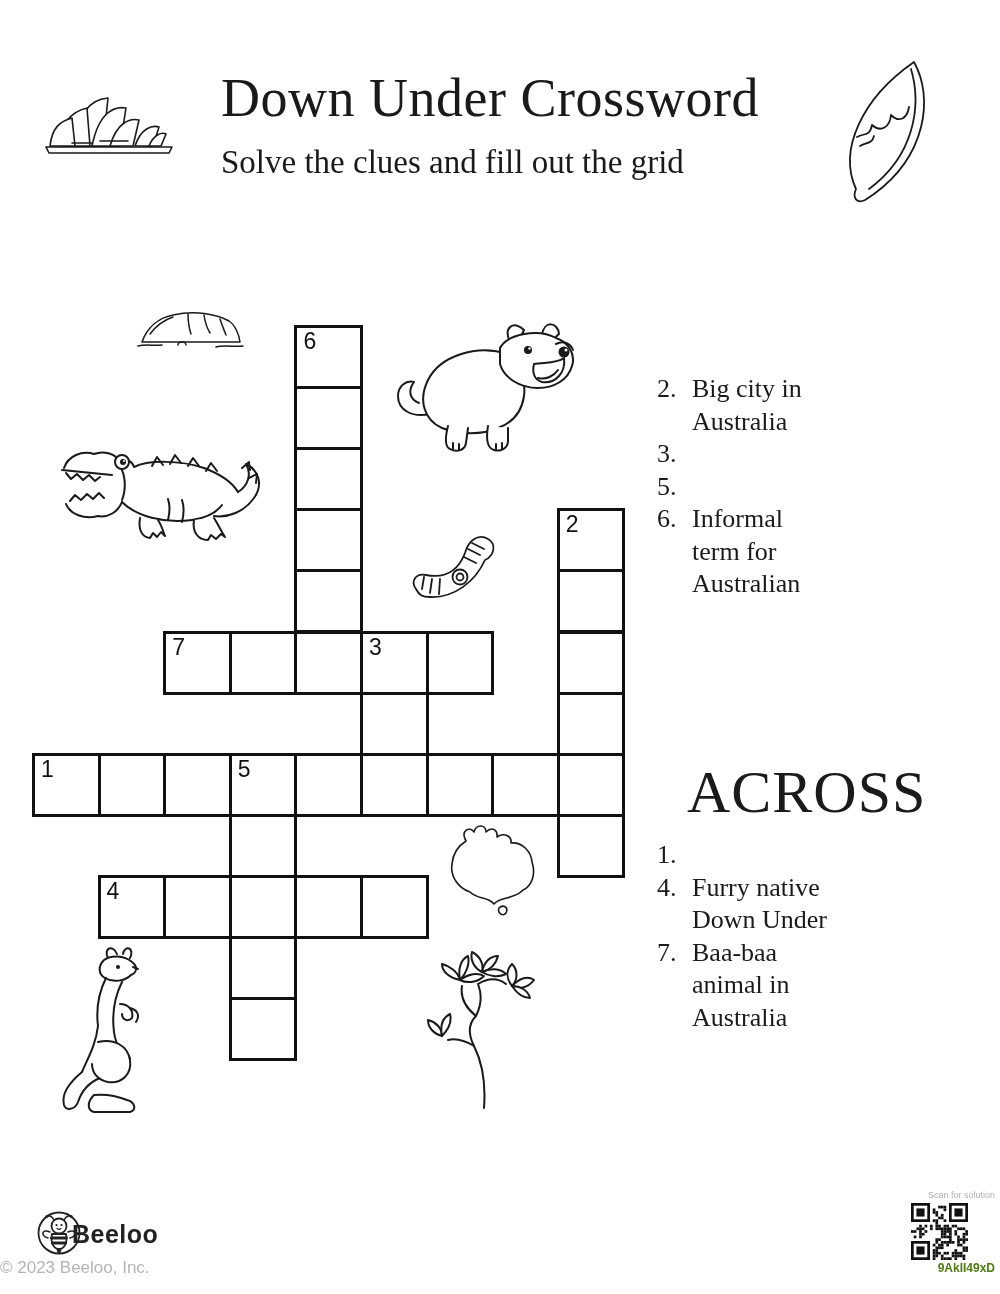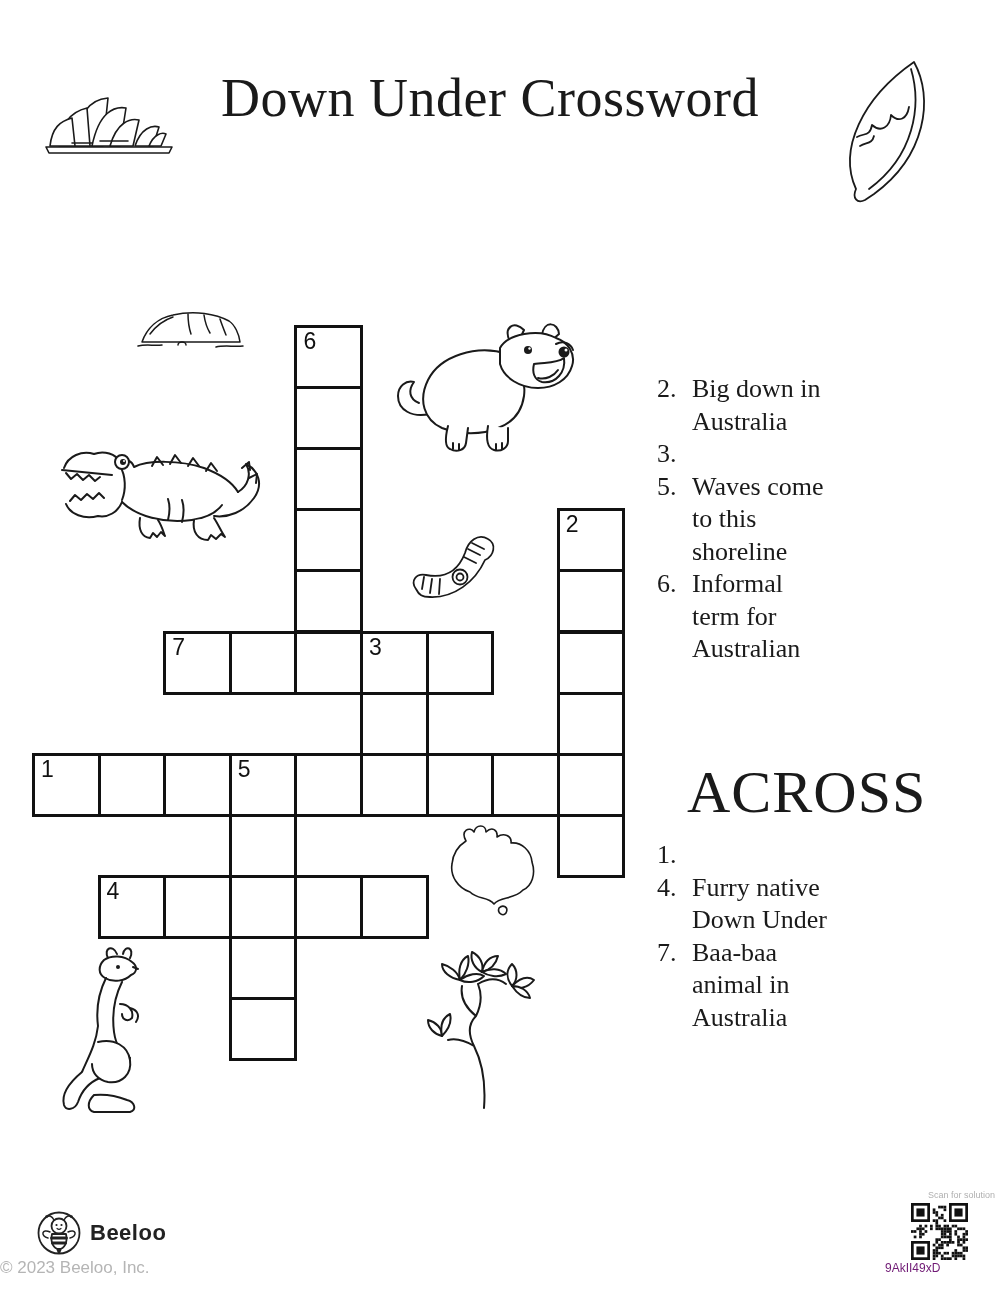--- a/index.html
+++ b/index.html
@@ -18,35 +18,36 @@
   
   .clue-heading{font-size:60px;line-height:1;letter-spacing:1px;}
   .h-down{left:655px;top:306px;}
   .h-across{left:687px;top:762px;}
   .clue-list{width:340px;}
   .cl-down{left:657px;top:373px;}
   .cl-across{left:657px;top:839px;}
   .clue{display:flex;font-size:26px;line-height:32.5px;}
   .clue-num{flex:none;width:35px;}
   
-  .brand-text{left:90px;top:1220px;font-family:"Liberation Sans",sans-serif;
-              font-weight:bold;font-size:22px;letter-spacing:.5px;color:#222;}
+  .brand-text{left:72px;top:1220px;font-family:"Liberation Sans",sans-serif;
+              font-weight:bold;font-size:25px;letter-spacing:.5px;color:#222;}
   .copyright{left:0;top:1258px;width:1000px;text-align:left;
              font-family:"Liberation Sans",sans-serif;font-size:17px;color:#b5b5b5;}
   .qr-label{left:885px;top:1190px;width:110px;text-align:right;
             font-family:"Liberation Sans",sans-serif;font-size:9px;color:#b0b0b0;}
-  .qr-id{left:885px;top:1261px;width:110px;text-align:left;
-         font-family:"Liberation Sans",sans-serif;font-size:12px;color:#701a75;}
+  .qr-id{left:885px;top:1261px;width:110px;text-align:right;
+         font-family:"Liberation Sans",sans-serif;font-size:12px;color:#4d7c0f;font-weight:bold;}
 </style>
 </head>
 <body>
 
 <div class="page">
 
   <div class="abs title">Down Under Crossword</div>
+  <div class="abs subtitle">Solve the clues and fill out the grid</div>
 
   <svg class="sketch" style="left:42px;top:94px;" width="134" height="64" viewBox="0 0 134 64" fill="none" stroke="#1a1a1a" stroke-width="1.6" stroke-linecap="round" stroke-linejoin="round">
     <path d="M33,52 C36,14 52,5 66,4 L61,52 Z" fill="#fff"></path>
     <path d="M50,52 C57,18 72,12 84,14 L78,52 Z" fill="#fff"></path>
     <path d="M68,52 C75,28 88,24 97,26 L91,52 Z" fill="#fff"></path>
     <path d="M93,52 C99,34 110,31 117,33 L111,52 Z" fill="#fff"></path>
     <path d="M107,52 C112,40 120,38 124,40 L119,52 Z" fill="#fff"></path>
     <path d="M17,52 C19,27 32,17 45,14 L48,52 Z" fill="#fff"></path>
     <path d="M8,52 C10,34 18,27 30,24 L33,52 Z" fill="#fff"></path>
     <path d="M4,53 H130 L127,59 H7 Z" fill="#fff"></path>
@@ -190,34 +191,29 @@
       </div>
       <div class="cell" style="left: 163.2px; top: 874.9px; width: 68.6px; height: 64.1px;"></div>
       <div class="cell" style="left: 294.4px; top: 874.9px; width: 68.6px; height: 64.1px;"></div>
       <div class="cell" style="left: 360px; top: 874.9px; width: 68.6px; height: 64.1px;"></div>
     </div>
 
   <div class="abs clue-list cl-down">
       <div class="clue">
         <span class="clue-num">2.</span>
         <div>
-          <div>Big down in</div>
+          <div>Big city in</div>
           <div>Australia</div>
         </div>
       </div>
       <div class="clue">
         <span class="clue-num">3.</span>
       </div>
       <div class="clue">
         <span class="clue-num">5.</span>
-        <div>
-          <div>Waves come</div>
-          <div>to this</div>
-          <div>shoreline</div>
-        </div>
       </div>
       <div class="clue">
         <span class="clue-num">6.</span>
         <div>
           <div>Informal</div>
           <div>term for</div>
           <div>Australian</div>
         </div>
       </div>
     </div>

